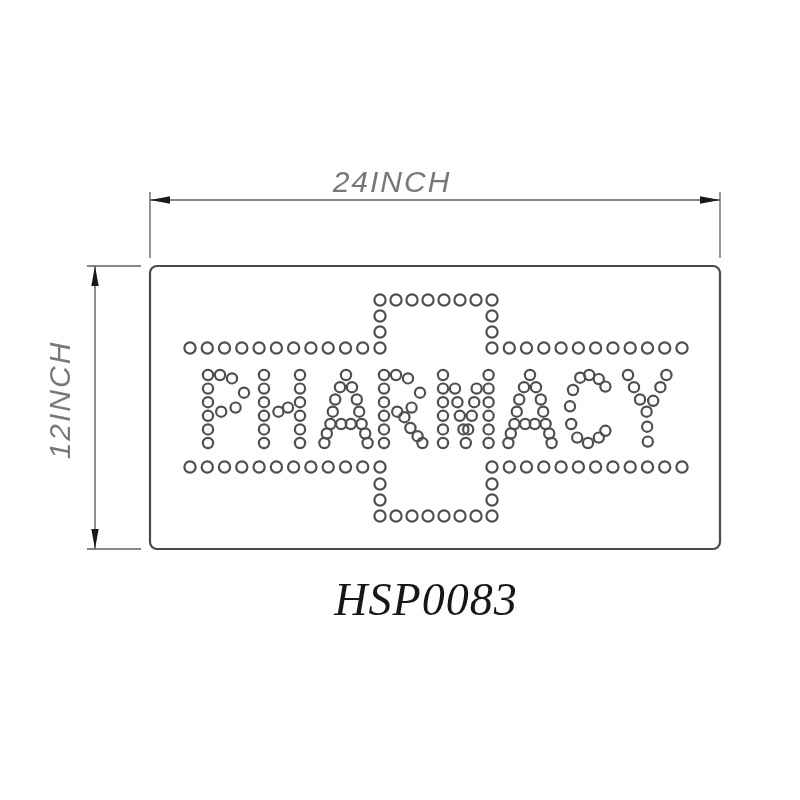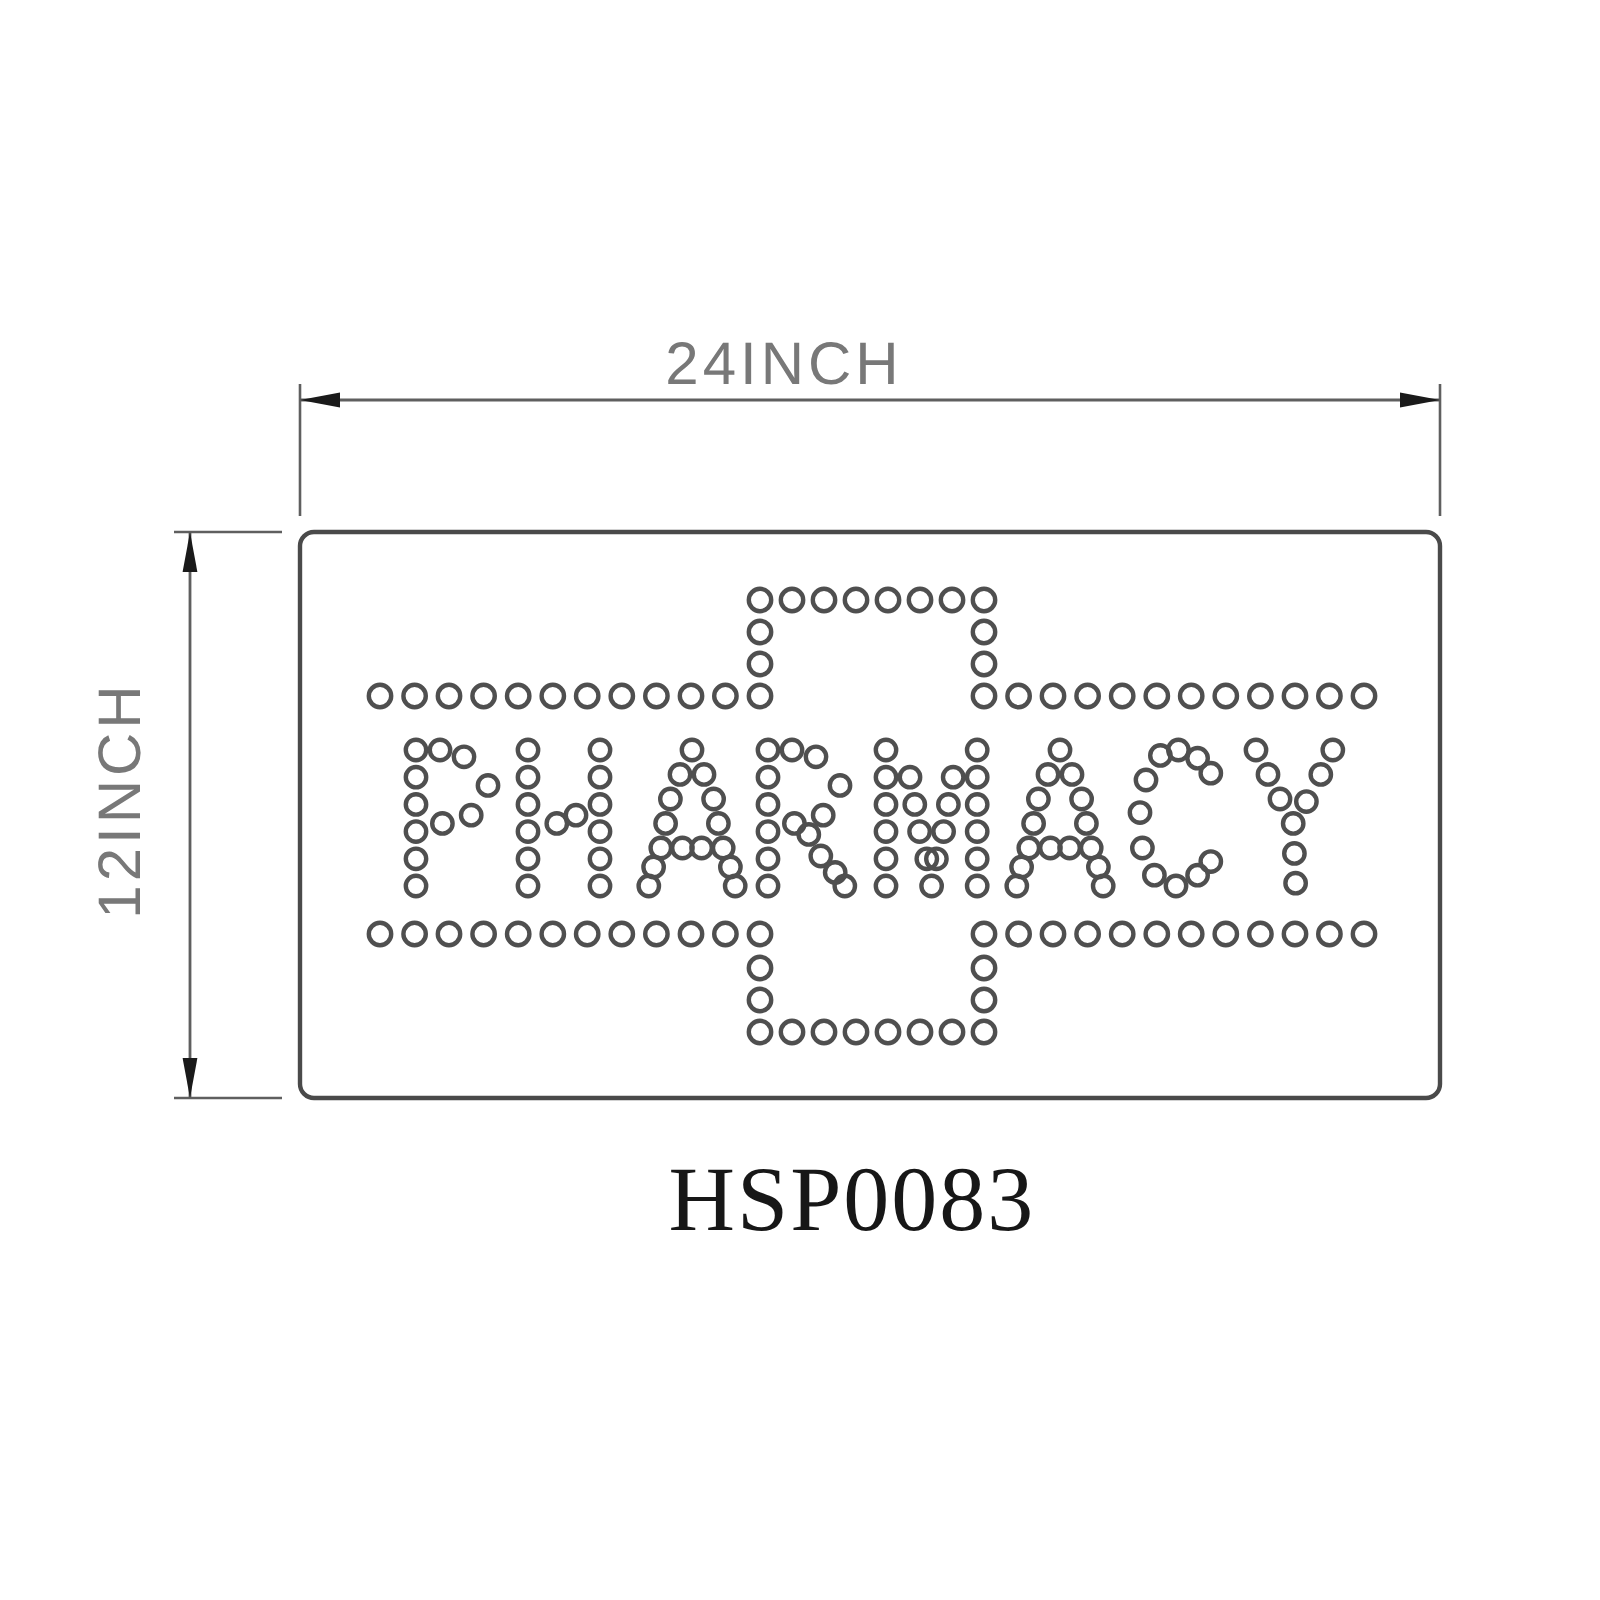--- a/index.html
+++ b/index.html
@@ -1,17 +1,17 @@
 <!DOCTYPE html>
 <html style="--bg: #ffffff; --line: #4a4a4a; --dim-line: #5f5f5f; --arrow: #1a1a1a; --dim-text: #787878; --code-text: #171717;"><head>
 <meta charset="utf-8">
 <style>
   html,body{margin:0;padding:0;background:#ffffff;}
   .canvas{position:relative;width:800px;height:800px;background:var(--bg,#fff);overflow:hidden;
-          font-family:"Liberation Sans",sans-serif;}
+          font-family:"Liberation Sans",sans-serif;font-style:italic;}
   svg{display:block;}
   .ext-line{stroke:var(--dim-line,#5f5f5f);stroke-width:1.3;fill:none;}
   .dim-line{stroke:var(--dim-line,#5f5f5f);stroke-width:1.4;fill:none;}
   .arrow{fill:var(--arrow,#1a1a1a);stroke:none;}
   .panel{fill:none;stroke:var(--line,#4a4a4a);stroke-width:2.2;}
   .dim-label{font-family:"Liberation Sans",sans-serif;font-size:30px;fill:var(--dim-text,#777);
              letter-spacing:2px;}
   .code-label{font-family:"Liberation Serif",serif;font-size:46px;fill:var(--code-text,#171717);
               letter-spacing:1px;}
 </style>

